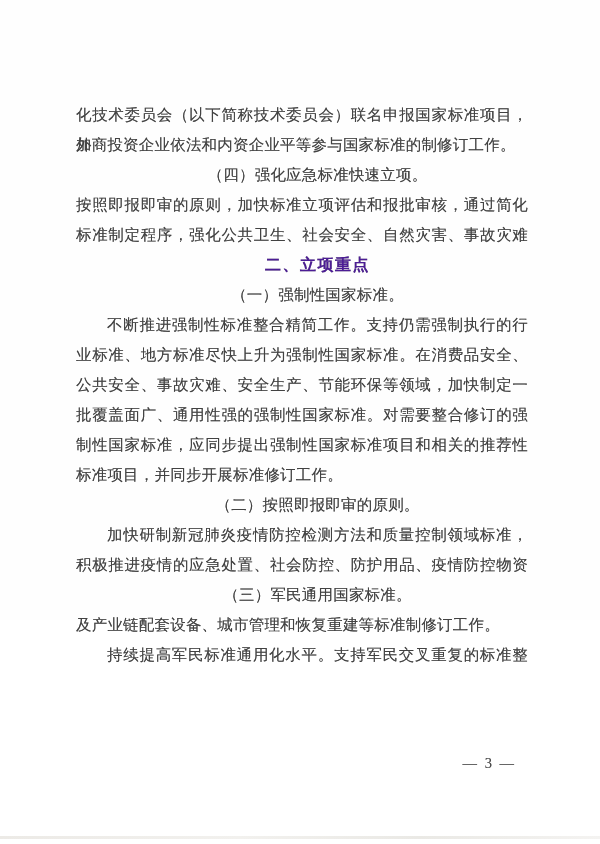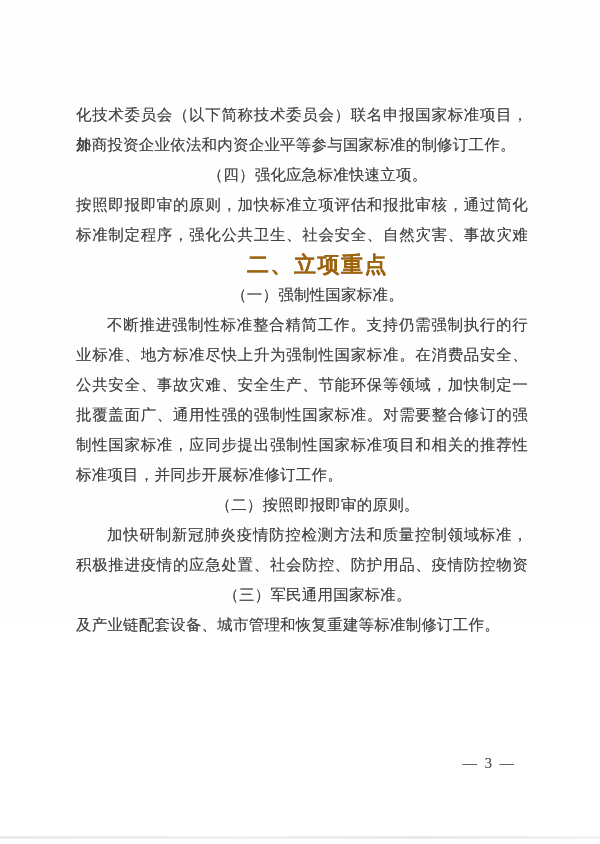--- a/index.html
+++ b/index.html
@@ -32,22 +32,22 @@
   .ln.fill {
     white-space: normal;
     text-align: justify;
     text-align-last: justify;
     -moz-text-align-last: justify;
   }
   .ln.indent { padding-left: 31px; text-align: center; }
   .ln.head {
     font-family: "Liberation Sans", "DejaVu Sans", sans-serif;
     font-weight: bold;
-    color: #a16207;
-    font-size: 22px;
+    color: #4c1d95;
+    font-size: 16px;
     letter-spacing: 1.5px;
   }
   .page-number {
     position: absolute;
     top: 755px;
     right: 84px;
     font-size: 14.5px;
     color: #4a4a4a;
     letter-spacing: 2px;
     text-shadow: 0 0 0.5px rgba(70,70,70,0.5);
@@ -76,18 +76,19 @@
     <div class="ln fill">业标准、地方标准尽快上升为强制性国家标准。在消费品安全、</div>
     <div class="ln fill">公共安全、事故灾难、安全生产、节能环保等领域，加快制定一</div>
     <div class="ln fill">批覆盖面广、通用性强的强制性国家标准。对需要整合修订的强</div>
     <div class="ln fill">制性国家标准，应同步提出强制性国家标准项目和相关的推荐性</div>
     <div class="ln">标准项目，并同步开展标准修订工作。</div>
     <div class="ln indent">（二）按照即报即审的原则。</div>
     <div class="ln indent fill">加快研制新冠肺炎疫情防控检测方法和质量控制领域标准，</div>
     <div class="ln fill">积极推进疫情的应急处置、社会防控、防护用品、疫情防控物资</div>
     <div class="ln indent">（三）军民通用国家标准。</div>
     <div class="ln">及产业链配套设备、城市管理和恢复重建等标准制修订工作。</div>
+    <div class="ln indent fill">持续提高军民标准通用化水平。支持军民交叉重复的标准整</div>
   </div>
 
   <div class="page-number">— 3 —</div>
 
   <div class="scan-edge"></div>
 </div>
 
 </body></html>

